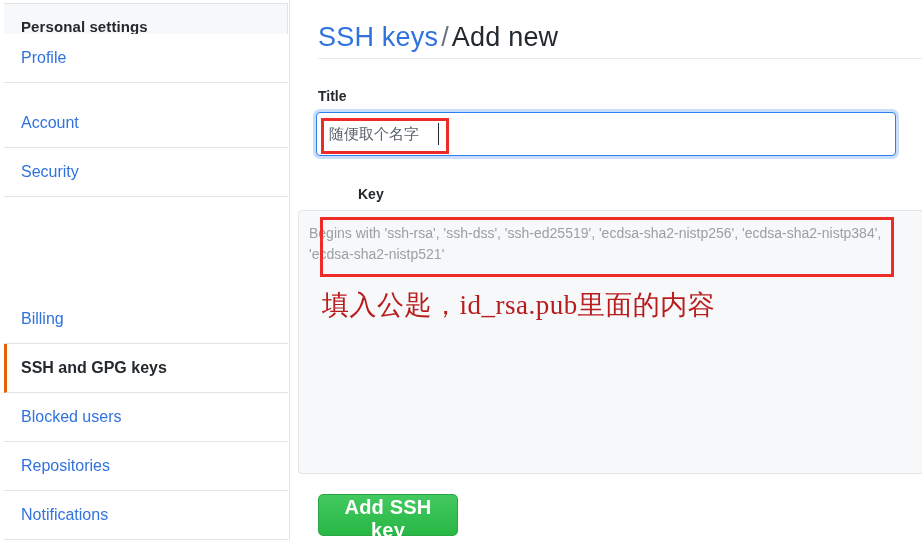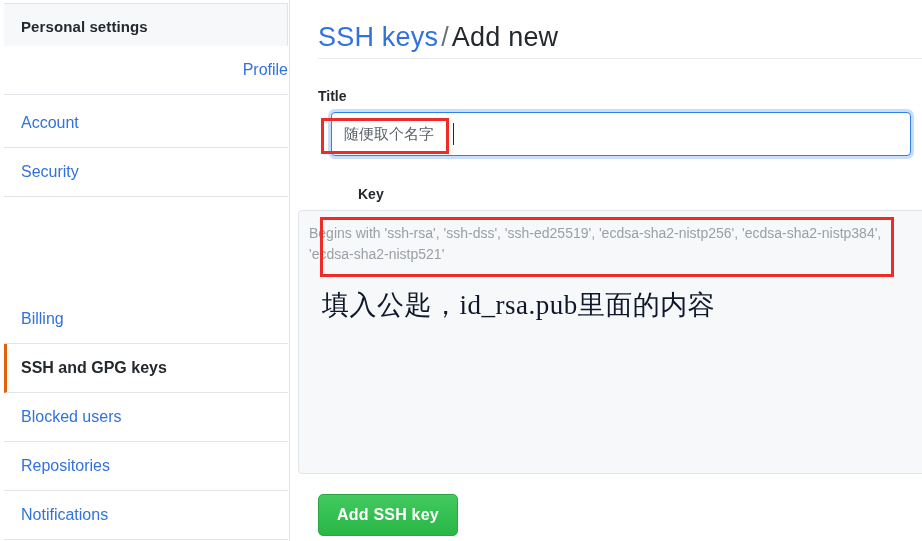--- a/index.html
+++ b/index.html
@@ -64,21 +64,21 @@
 
   .field-label {
     position: absolute;
     font-size: 14px; font-weight: bold; color: #24292e;
   }
   #label-title { left: 28px; top: 88px; }
   #label-key   { left: 28px; top: 186px; padding-left: 40px; }
 
   
   #title-wrap {
-    position: absolute; left: 41px; top: 112px;
+    position: absolute; left: 26px; top: 112px;
     width: 580px; height: 52px;
   }
   #title-input {
     position: absolute; left: 0; top: 0;
     width: 580px; height: 44px;
     border: 1px solid #2f80ed;
     border-radius: 4px;
     background: #fff;
     box-shadow: 0 0 0 3px rgba(47,128,237,.26);
     font-family: "Liberation Sans", sans-serif;
@@ -115,47 +115,47 @@
     border: 3px solid #ee2b26;
     background: transparent;
     pointer-events: none;
   }
   #annot-title { left: 31px; top: 118px; width: 128px; height: 36px; }
   #annot-key   { left: 30px; top: 217px; width: 574px; height: 60px; }
 
   #annot-text {
     position: absolute; left: 32px; top: 287px;
     font-family: "Liberation Serif", serif;
-    font-size: 27px; color: #0f172a;
+    font-size: 27px; color: #b91c1c;
     white-space: nowrap; letter-spacing: .5px;
   }
 
   
   #add-key-btn {
     position: absolute; left: 28px; top: 494px;
     width: 140px; height: 42px;
     border: 1px solid #2aa745;
     border-radius: 5px;
     background: linear-gradient(180deg, #43c960 0%, #28b745 100%);
     color: #ffffff;
     font-family: "Liberation Sans", sans-serif;
-    font-size: 16px; font-weight: bold;
+    font-size: 20px; font-weight: bold;
     cursor: pointer;
     letter-spacing: .2px;
   }
 </style>
 </head>
 <body>
 
 <div id="page">
 
   <div id="sidebar">
     <div class="side-head">Personal settings</div>
 
-    <div class="side-item" style="top:46px;justify-content:flex-end;">
+    <div class="side-item" style="top:34px;">
         <span>Profile</span>
       </div>
     <div class="side-item" style="top:99px;">
         <span>Account</span>
       </div>
     <div class="side-item" style="top:148px;">
         <span>Security</span>
       </div>
     <div class="side-item" style="top:295px;">
         <span>Billing</span>

